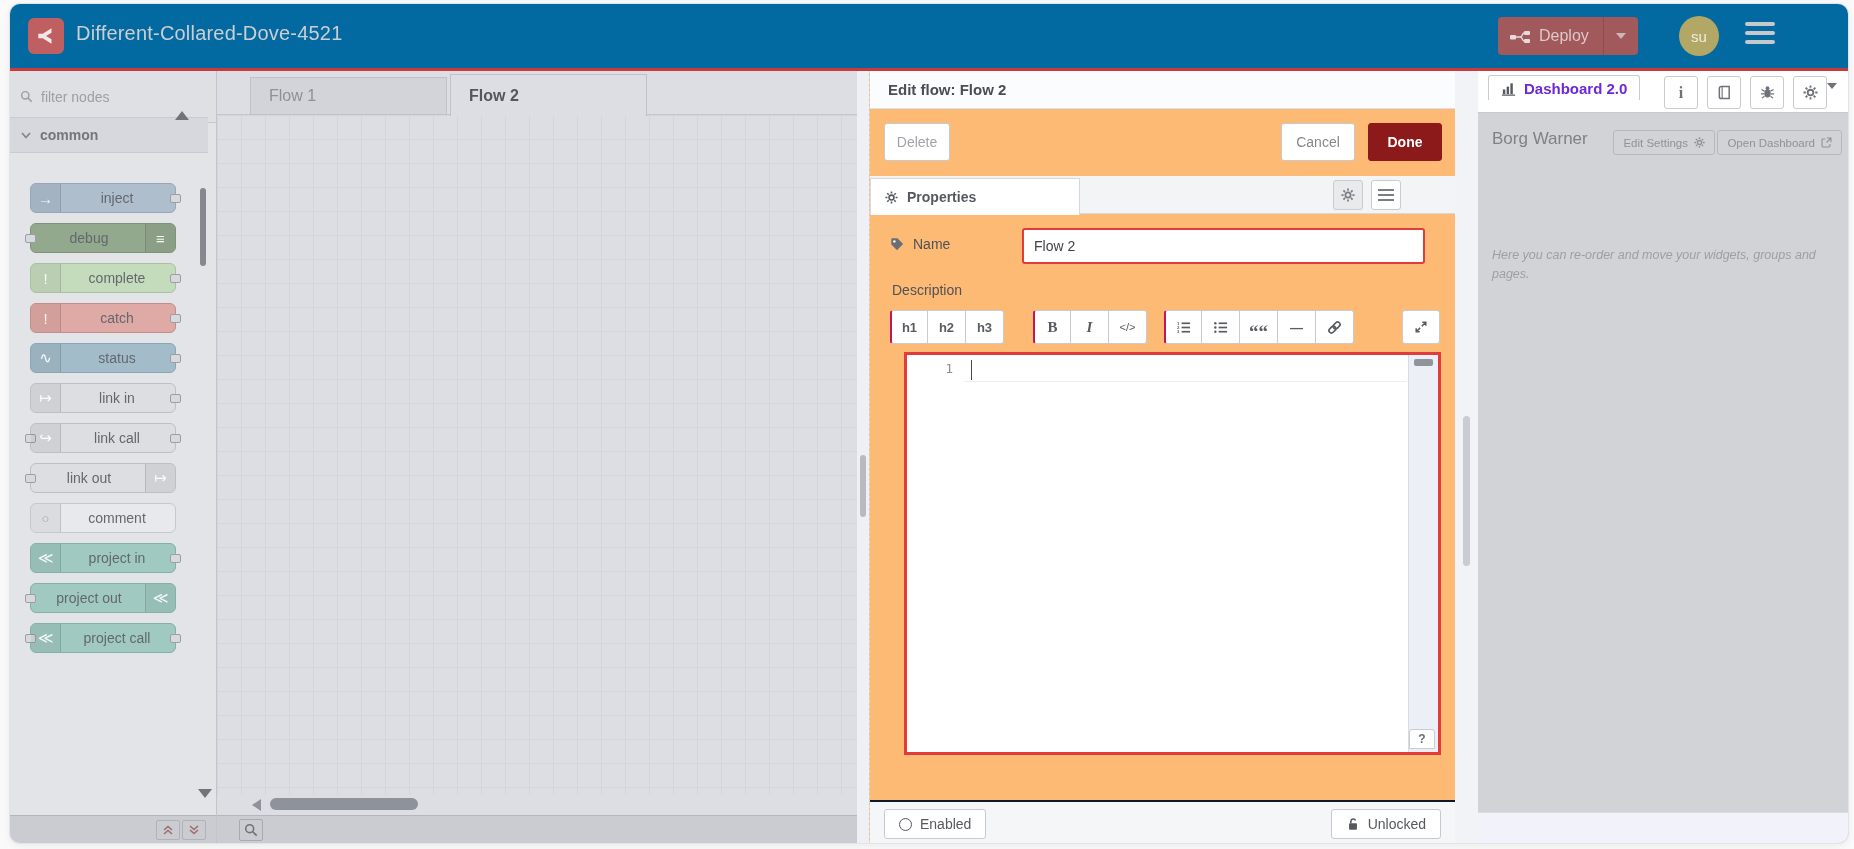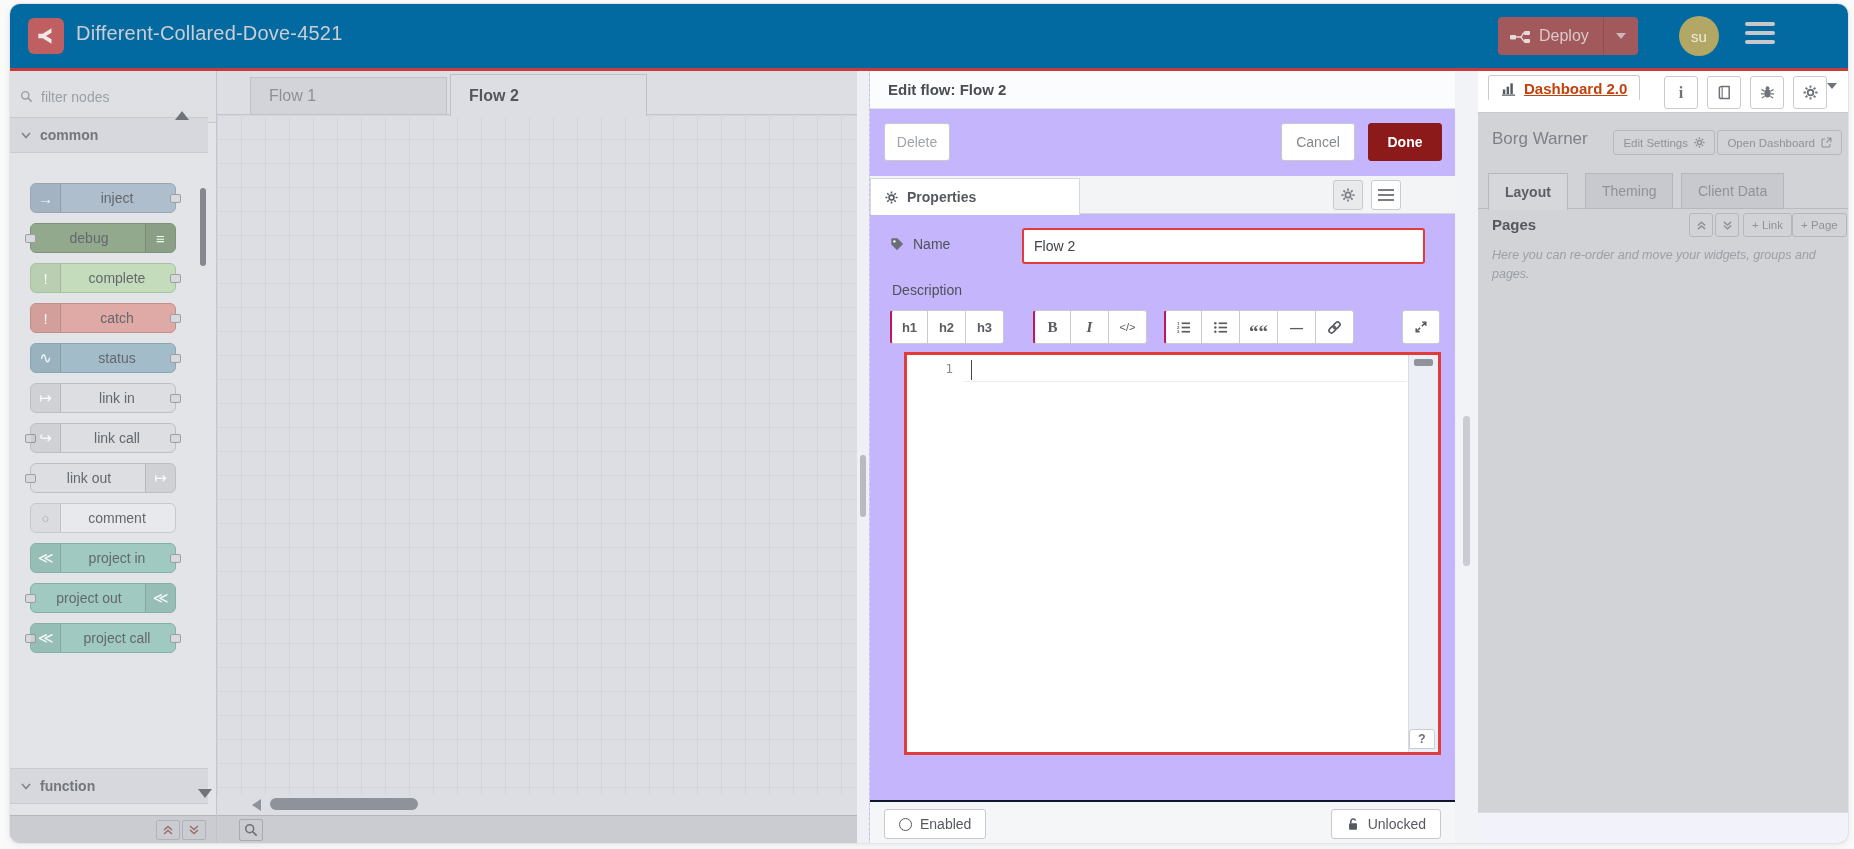--- a/index.html
+++ b/index.html
@@ -56,21 +56,21 @@
   .wsfoot { position:absolute; left:0; right:0; bottom:0; height:28px; background:#caccd1; border-top:1px solid #b4b6bb; }
   .zoombtn { position:absolute; left:22px; top:3px; width:24px; height:22px; border:1px solid #a7aaaf; border-radius:2px; color:#6f7379; display:flex; align-items:center; justify-content:center; background:transparent; }
 
   
   .lgrip { position:absolute; left:847px; top:0; width:12px; height:100%; background:#eef0f6; }
   .lgrip .g { position:absolute; left:3px; top:384px; width:6px; height:62px; background:#b7bac1; border-radius:3px; }
   .rgrip { position:absolute; left:1445px; top:0; width:23px; height:100%; background:#f2f3f6; }
   .rgrip .g { position:absolute; left:8px; top:345px; width:7px; height:150px; background:#c9ccd2; border-radius:4px; }
 
   
-  .tray { position:absolute; left:859px; top:0; width:586px; height:100%; background:#c4b5fd; border-left:1px dashed #d8dade; }
+  .tray { position:absolute; left:859px; top:0; width:586px; height:100%; background:#fdba74; border-left:1px dashed #d8dade; }
   .tray-hdr { position:absolute; left:0; right:0; top:0; height:38px; background:#fbfcfd; border-bottom:1px solid #dee0e4; display:flex; align-items:center; padding:0 18px; font-weight:bold; font-size:15px; color:#4a4e53; }
   .btn { display:inline-flex; align-items:center; justify-content:center; gap:8px; background:#fff; border:1px solid #c7c9cd; border-radius:3px; font-size:14px; color:#84878c; }
   .tray-btnrow { position:absolute; left:0; right:0; top:38px; height:67px; }
   .b-delete { position:absolute; left:14px; top:14px; width:66px; height:38px; color:#a0a3a8; }
   .b-cancel { position:absolute; right:100px; top:14px; width:74px; height:38px; }
   .b-done { position:absolute; right:13px; top:14px; width:74px; height:38px; background:#8c1a1a; border-color:#8c1a1a; color:#fff; font-weight:bold; }
   .tabrow { position:absolute; left:0; right:0; top:105px; height:38px; background:#f3f4f6; border-bottom:1px solid #d6d8dc; }
   .proptab { position:absolute; left:0; top:2px; width:210px; height:37px; background:#fff; border:1px solid #d6d8dc; border-bottom:none; display:flex; align-items:center; gap:9px; padding:0 14px; font-weight:bold; font-size:14px; color:#55585e; z-index:2; }
   .sqbtn { position:absolute; top:4px; width:30px; height:30px; border:1px solid #c9cbcf; border-radius:3px; background:#fff; color:#7a7d83; display:flex; align-items:center; justify-content:center; }
   .sq-gear { right:92px; background:#e9eaec; }
@@ -99,21 +99,21 @@
   .vthumb { position:absolute; right:5px; top:4px; width:19px; height:7px; background:#8f949c; border-radius:2px; }
   .helpq { position:absolute; right:3px; bottom:3px; width:26px; height:20px; background:#fff; border:1px solid #c9cbcf; border-radius:3px 3px 0 0; color:#6b6e73; font-size:12px; font-weight:bold; display:flex; align-items:center; justify-content:center; z-index:3; }
   .trayfoot { position:absolute; left:0; right:0; bottom:0; height:43px; background:#f5f6f8; border-top:2px solid #0f172a; }
   .b-enabled { position:absolute; left:14px; top:7px; height:30px; padding:0 14px; color:#55585e; }
   .b-locked { position:absolute; right:14px; top:7px; height:30px; padding:0 14px; color:#55585e; }
   .ringicon { width:13px; height:13px; border:1.6px solid #55585e; border-radius:50%; }
 
   
   .sb { position:absolute; left:1468px; top:0; width:370px; height:100%; background:#d1d3d7; }
   .sb-hdr { position:absolute; left:0; right:0; top:0; height:42px; background:#fff; border-bottom:1px solid #c8cace; }
-  .sb-tab { position:absolute; left:10px; top:4px; height:25px; padding:0 12px; background:#fff; border:1px solid #c9cbcf; border-bottom:none; border-radius:3px 3px 0 0; display:flex; align-items:center; gap:8px; font-weight:bold; font-size:15px; color:#c2410c; z-index:2;text-decoration:underline; }
+  .sb-tab { position:absolute; left:10px; top:4px; height:25px; padding:0 12px; background:#fff; border:1px solid #c9cbcf; border-bottom:none; border-radius:3px 3px 0 0; display:flex; align-items:center; gap:8px; font-weight:bold; font-size:15px; color:#6d28d9; z-index:2; }
   .sb-ibtn { position:absolute; top:5px; width:34px; height:33px; background:#fff; border:1px solid #c9cbcf; border-radius:3px; color:#6f7379; display:flex; align-items:center; justify-content:center; }
   .sb-caret { position:absolute; left:349px; top:18px; }
   .sb-caret .caret-down { border-top-color:#6f7379; }
   .sb-row1 { position:absolute; left:0; right:0; top:42px; height:58px; }
   .projname { position:absolute; left:14px; top:16px; font-size:17px; color:#7e8187; }
   .minibtn { position:absolute; top:17px; height:25px; padding:0 9px; display:inline-flex; align-items:center; gap:6px; border:1px solid #b6b8bd; border-radius:3px; font-size:11.5px; color:#8f9297; background:transparent; }
   .mb-settings { right:133px; } .mb-open { right:6px; }
   .sb-tabs { position:absolute; left:0; right:0; top:100px; height:38px; border-bottom:1px solid #b9bbc0; }
   .stab { position:absolute; top:2px; height:36px; padding:0 16px; display:flex; align-items:center; font-size:14px; border:1px solid #b5b7bc; color:#8f9297; background:#c7c9ce; }
   .stab.active { background:#d5d7db; color:#5c5f65; font-weight:bold; border-bottom:none; height:37px; z-index:2; }
@@ -341,26 +341,20 @@
             <span class="picon r">≪</span>
             <span class="plabel r">project out</span>
           </div>
           <div class="pnode" style="top: 552px; background: rgb(160, 201, 193); border-color: rgb(132, 177, 167);">
             <span class="port pl"></span>
             <span class="picon l">≪</span>
             <span class="plabel l">project call</span>
             <span class="port pr"></span>
           </div>
         </div>
-      <div class="pcat function">
-        <svg class="ic" width="12" height="12" style="color:#84888e">
-            <use href="#i-chev"></use>
-          </svg>
-        <span>function</span>
-      </div>
       <div class="ptri-up"></div>
       <div class="ptri-dn"></div>
       <div class="pvthumb"></div>
       <div class="pfoot">
         <span class="fbtn">
             <svg class="ic" width="12" height="12">
               <use href="#i-dblchev-up"></use>
             </svg>
           </span>
         <span class="fbtn">
@@ -543,41 +537,21 @@
             </svg>
         </span>
         <span class="minibtn mb-open">
           <span>Open Dashboard</span>
           <svg class="ic" width="11" height="11">
               <use href="#i-ext"></use>
             </svg>
         </span>
       </div>
 
-      <div class="sb-tabs">
-        <span class="stab st0 active">Layout</span>
-        <span class="stab st1">Theming</span>
-        <span class="stab st2">Client Data</span>
-      </div>
-
-      <div class="pagesrow">
-        <span class="pagestitle">Pages</span>
-        <span class="pgbtn pg-up">
-            <svg class="ic" width="11" height="11">
-              <use href="#i-dblchev-up"></use>
-            </svg>
-          </span>
-        <span class="pgbtn pg-dn">
-            <svg class="ic" width="11" height="11">
-              <use href="#i-dblchev-dn"></use>
-            </svg>
-          </span>
-        <span class="pgbtn pg-link">+ Link</span>
-        <span class="pgbtn pg-page">+ Page</span>
-      </div>
+
 
       <div class="sbhelp">Here you can re-order and move your widgets, groups and pages.</div>
 
       <div class="sbfoot"></div>
     </aside>
 
   </div>
 </div>
 
 </body></html>

